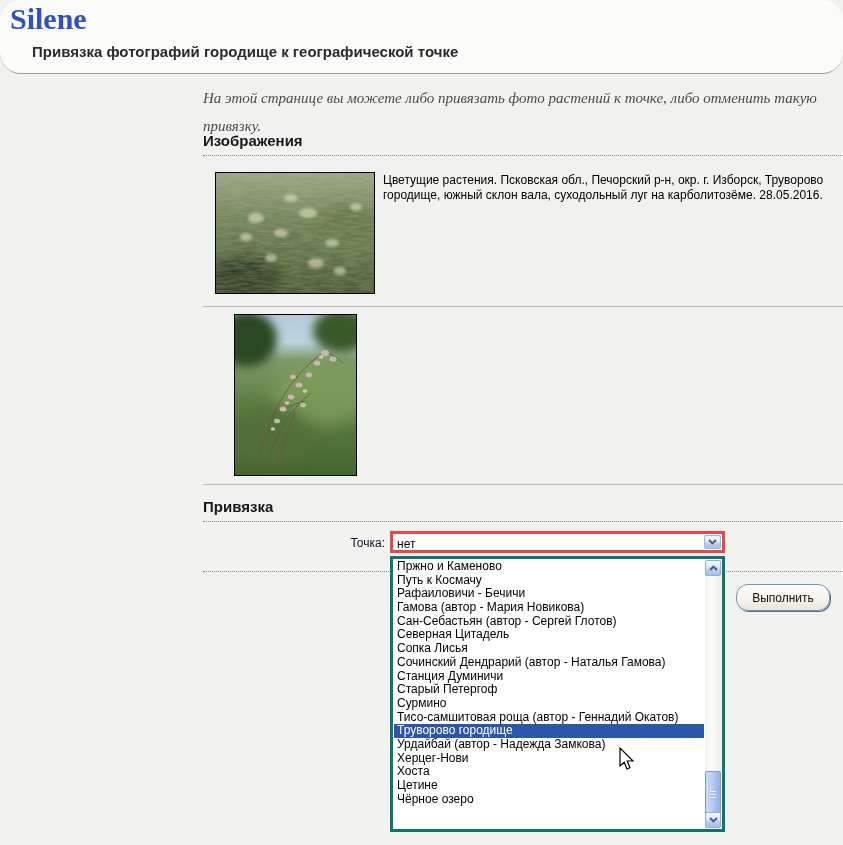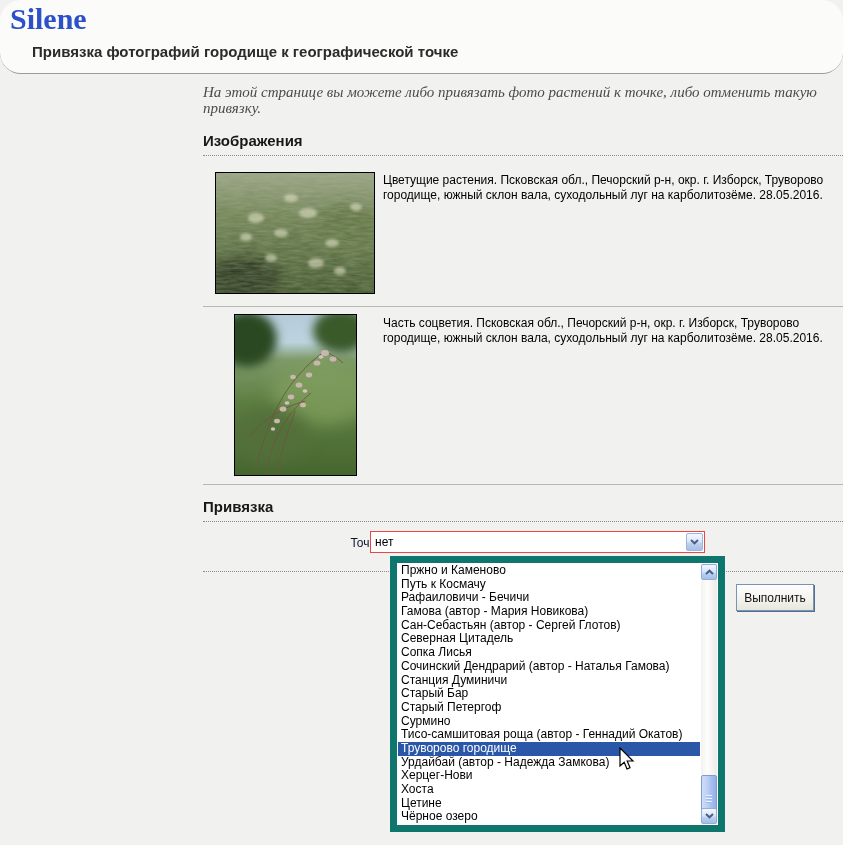--- a/index.html
+++ b/index.html
@@ -10,21 +10,21 @@
   
   .hdr{position:absolute;left:0;top:0;width:843px;height:73px;background:#fbfbfa;
        border-bottom:1px solid #9c9c9c;border-radius:21px;}
   .site-title{position:absolute;left:10px;top:2px;font-family:"Liberation Serif",serif;
        font-weight:bold;font-size:30px;color:var(--title-blue,#2b50c8);}
   .subtitle{position:absolute;left:32px;top:43px;font-size:15px;font-weight:bold;color:#2b2b2b;}
 
   
   .intro{position:absolute;left:203px;top:84px;width:636px;
        font-family:"Liberation Serif",serif;font-style:italic;font-size:15px;
-       line-height:16px;color:#4b4b4b;}
+       line-height:28px;color:#4b4b4b;}
 
   
   .sec-h{position:absolute;left:203px;width:640px;font-size:15px;font-weight:bold;color:#181818;
        padding-bottom:6px;border-bottom:1px dotted #8a8a8a;}
   .sec-images{top:132px;}
   .sec-binding{top:498px;}
 
   
   .sep{position:absolute;left:203px;width:640px;height:0;border-top:1px solid #b6b6b4;}
   .sep1{top:306px;} .sep2{top:484px;}
@@ -34,52 +34,52 @@
   .photo{position:absolute;border:1px solid #000;overflow:hidden;background:#5a6b42;}
   .photo1{left:215px;top:172px;width:158px;height:120px;}
   .photo2{left:234px;top:314px;width:121px;height:160px;}
   .photo svg{display:block;width:100%;height:100%;}
   .caption{position:absolute;left:383px;width:458px;font-size:12px;line-height:15px;color:#000;}
   .cap1{top:173px;} .cap2{top:316px;}
 
   
   .point-label{position:absolute;left:300px;top:536px;width:85px;text-align:right;
        font-size:12px;color:#0f172a;}
-  .xp-select{position:absolute;left:370px;top:531px;width:335px;height:22px;background:#fff;
-       border:1px solid #ef4444;box-sizing:border-box;font-size:12px;color:#000;}
+  .xp-select{position:absolute;left:390px;top:531px;width:335px;height:22px;background:#fff;
+       border:3px solid #ef4444;box-sizing:border-box;font-size:12px;color:#000;}
   .xp-select .val{position:absolute;left:4px;top:3px;}
   .dd-btn{position:absolute;right:1px;top:1px;bottom:1px;width:17px;border:1px solid #9eb6dc;
        border-radius:2px;background:linear-gradient(180deg,#f4f8fe,#dce9fb 45%,#bcd0ee 60%,#a7c0e8);
        display:flex;align-items:center;justify-content:center;box-sizing:border-box;}
 
   
   .dd-list{position:absolute;left:390px;top:556px;width:335px;height:276px;background:#fff;
-       border:7px solid #0f766e;box-sizing:border-box;z-index:10;}
+       border:3px solid #0f766e;box-sizing:border-box;z-index:10;}
   .options{position:absolute;left:1px;top:1px;right:18px;}
   .opt{height:13.7px;line-height:13.5px;font-size:12px;padding-left:3px;white-space:nowrap;
        overflow:hidden;color:#000;}
   .opt.sel{background:var(--hl,#2b57a8);color:#fff;}
 
   
   .sbar{position:absolute;top:1px;bottom:1px;right:1px;width:16px;
        background:linear-gradient(90deg,#f3f2ef,#fdfdfc 40%,#ecebe6);}
   .sb-btn{position:absolute;left:0;width:16px;height:16px;border:1px solid #93acd8;border-radius:2px;
        background:linear-gradient(180deg,#f4f8fe,#d9e6fa 45%,#b8cdef 65%,#a5bfe8);
        display:flex;align-items:center;justify-content:center;box-sizing:border-box;}
   .sb-up{top:0;} .sb-down{bottom:0;}
   .sb-thumb{position:absolute;left:0;width:16px;top:211px;height:48px;border:1px solid #7f9ccc;
        border-radius:2px;box-sizing:border-box;
        background:linear-gradient(90deg,#cedcf8,#bccff5 40%,#a3bdef 70%,#94b0e8);}
   .sb-thumb:after{content:"";position:absolute;left:4px;right:4px;top:19px;height:9px;
        background:repeating-linear-gradient(180deg,#eef3fd 0 1px,#9db8ea 1px 2px,transparent 2px 3px);}
 
   
-  .xp-btn{position:absolute;left:736px;top:584px;width:78px;height:27px;
+  .xp-btn{position:absolute;left:736px;top:584px;width:94px;height:27px;
        background:linear-gradient(180deg,#fefefe,#f4f3ee 55%,#e8e6dc);
-       border:1px solid #7793b5;border-radius:0;box-shadow:1px 1px 0 #55708f;
+       border:1px solid #7793b5;border-radius:12px;box-shadow:1px 1px 0 #55708f;
        font-family:"Liberation Sans",sans-serif;font-size:12px;color:#111;
        display:flex;align-items:center;justify-content:center;box-sizing:border-box;cursor:default;}
 
   
   .cursor{position:absolute;left:619px;top:747px;z-index:20;pointer-events:none;}
 </style>
 </head>
 <body>
 
 <div id="page">
@@ -175,21 +175,20 @@
           <ellipse cx="58" cy="62" rx="2.8" ry="2.2"></ellipse>
       </g>
       <g fill="#dcc9c2" opacity="0.9">
         <ellipse cx="86" cy="42" rx="2.4" ry="1.8"></ellipse>
           <ellipse cx="70" cy="76" rx="2.4" ry="1.8"></ellipse>
         <ellipse cx="52" cy="88" rx="2.4" ry="1.8"></ellipse>
           <ellipse cx="38" cy="114" rx="2.2" ry="1.7"></ellipse>
       </g>
     </svg>
   </div>
-  <div class="caption cap2">Часть соцветия. Псковская обл., Печорский р-н, окр. г. Изборск, Труворово городище, южный склон вала, суходольный луг на карболитозёме. 28.05.2016.</div>
   <div class="sep sep2"></div>
 
   <div class="sec-h sec-binding">Привязка</div>
   <div class="dotted-sep"></div>
 
   <div class="point-label">Точка:</div>
 
   <div class="xp-select">
     <span class="val">нет</span>
     <span class="dd-btn">
@@ -205,21 +204,20 @@
     <div class="options">
         <div class="opt">Пржно и Каменово</div>
         <div class="opt">Путь к Космачу</div>
         <div class="opt">Рафаиловичи - Бечичи</div>
         <div class="opt">Гамова (автор - Мария Новикова)</div>
         <div class="opt">Сан-Себастьян (автор - Сергей Глотов)</div>
         <div class="opt">Северная Цитадель</div>
         <div class="opt">Сопка Лисья</div>
         <div class="opt">Сочинский Дендрарий (автор - Наталья Гамова)</div>
         <div class="opt">Станция Думиничи</div>
-        <div class="opt">Старый Бар</div>
         <div class="opt">Старый Петергоф</div>
         <div class="opt">Сурмино</div>
         <div class="opt">Тисо-самшитовая роща (автор - Геннадий Окатов)</div>
         <div class="opt sel">Труворово городище</div>
         <div class="opt">Урдайбай (автор - Надежда Замкова)</div>
         <div class="opt">Херцег-Нови</div>
         <div class="opt">Хоста</div>
         <div class="opt">Цетине</div>
         <div class="opt">Чёрное озеро</div>
       </div>

